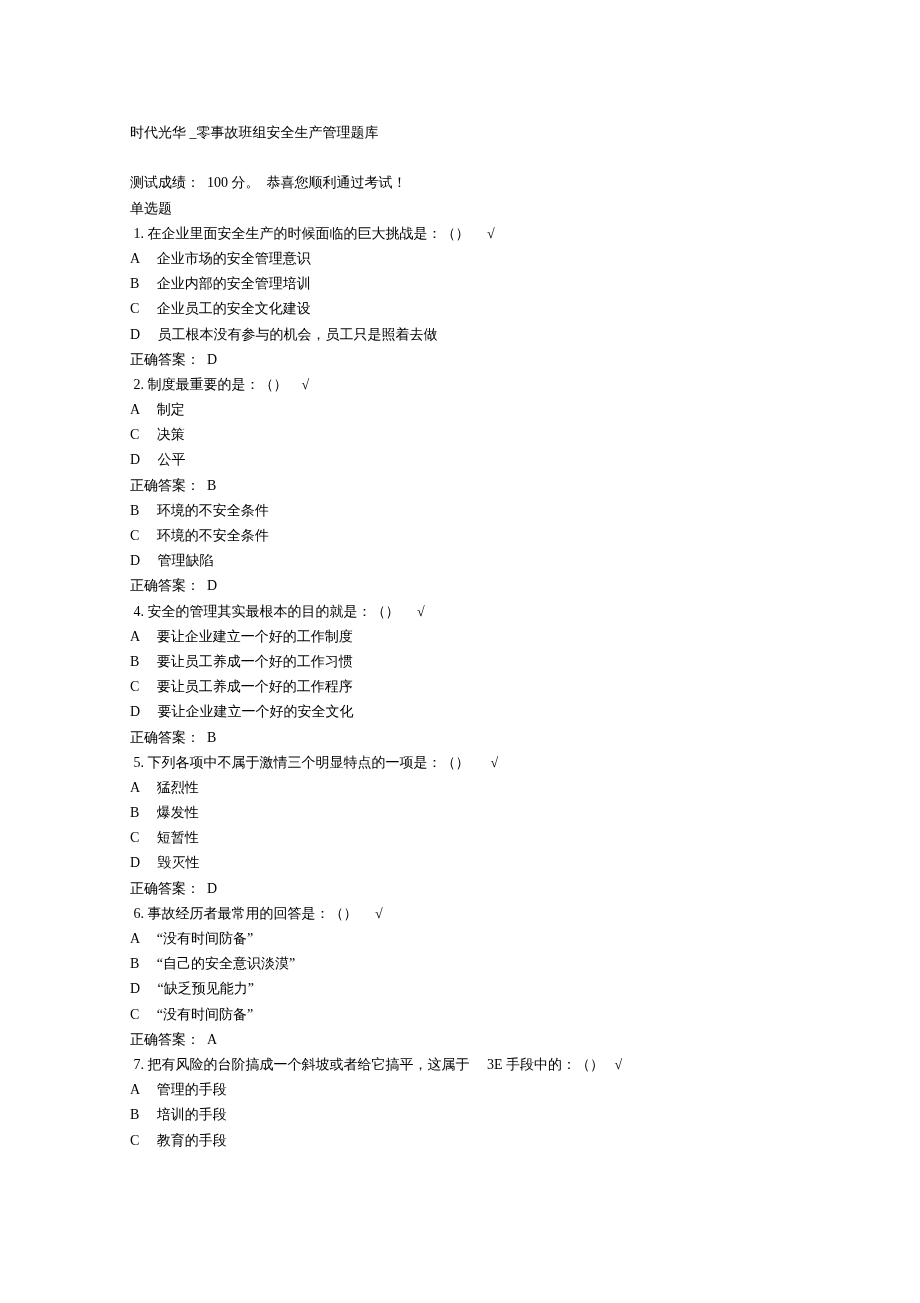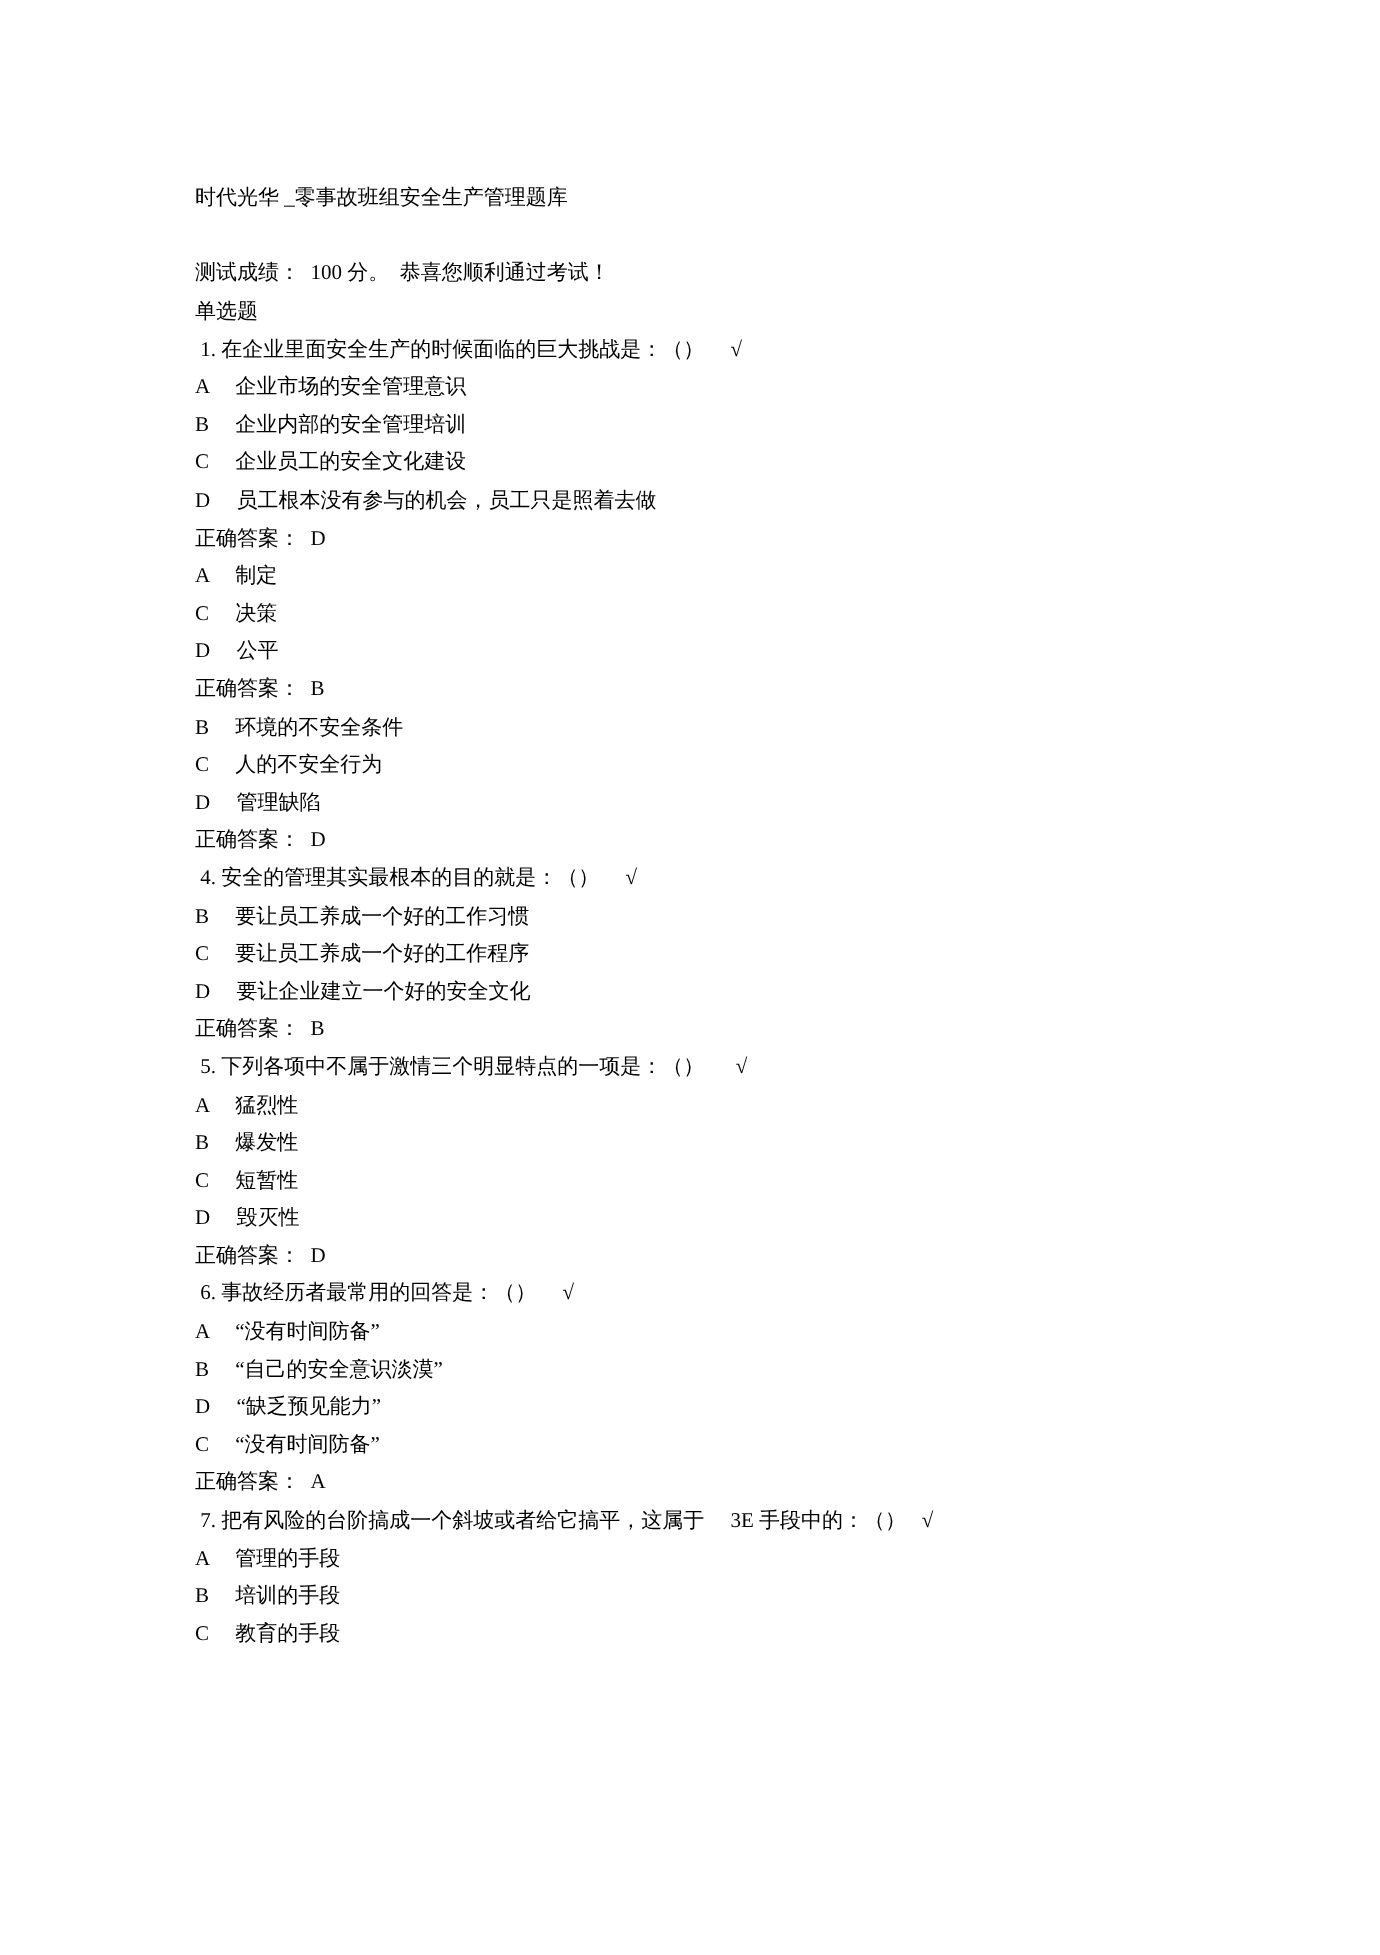--- a/index.html
+++ b/index.html
@@ -28,29 +28,31 @@
 <span class="line blank"></span>
 <span class="line">测试成绩：  100 分。  恭喜您顺利通过考试！</span>
 <span class="line">单选题</span>
 <div id="questions-container">
     <span class="line"> 1. 在企业里面安全生产的时候面临的巨大挑战是：（）     √</span>
     <span class="line">A     企业市场的安全管理意识</span>
     <span class="line">B     企业内部的安全管理培训</span>
     <span class="line">C     企业员工的安全文化建设</span>
     <span class="line">D     员工根本没有参与的机会，员工只是照着去做</span>
     <span class="line">正确答案：  D</span>
+    <span class="line"> 2. 制度最重要的是：（）    √</span>
     <span class="line">A     制定</span>
     <span class="line">C     决策</span>
     <span class="line">D     公平</span>
     <span class="line">正确答案：  B</span>
     <span class="line">B     环境的不安全条件</span>
-    <span class="line">C     人的不安全行为</span>
+    <span class="line">C     环境的不安全条件</span>
     <span class="line">D     管理缺陷</span>
     <span class="line">正确答案：  D</span>
     <span class="line"> 4. 安全的管理其实最根本的目的就是：（）     √</span>
+    <span class="line">A     要让企业建立一个好的工作制度</span>
     <span class="line">B     要让员工养成一个好的工作习惯</span>
     <span class="line">C     要让员工养成一个好的工作程序</span>
     <span class="line">D     要让企业建立一个好的安全文化</span>
     <span class="line">正确答案：  B</span>
     <span class="line"> 5. 下列各项中不属于激情三个明显特点的一项是：（）      √</span>
     <span class="line">A     猛烈性</span>
     <span class="line">B     爆发性</span>
     <span class="line">C     短暂性</span>
     <span class="line">D     毁灭性</span>
     <span class="line">正确答案：  D</span>

